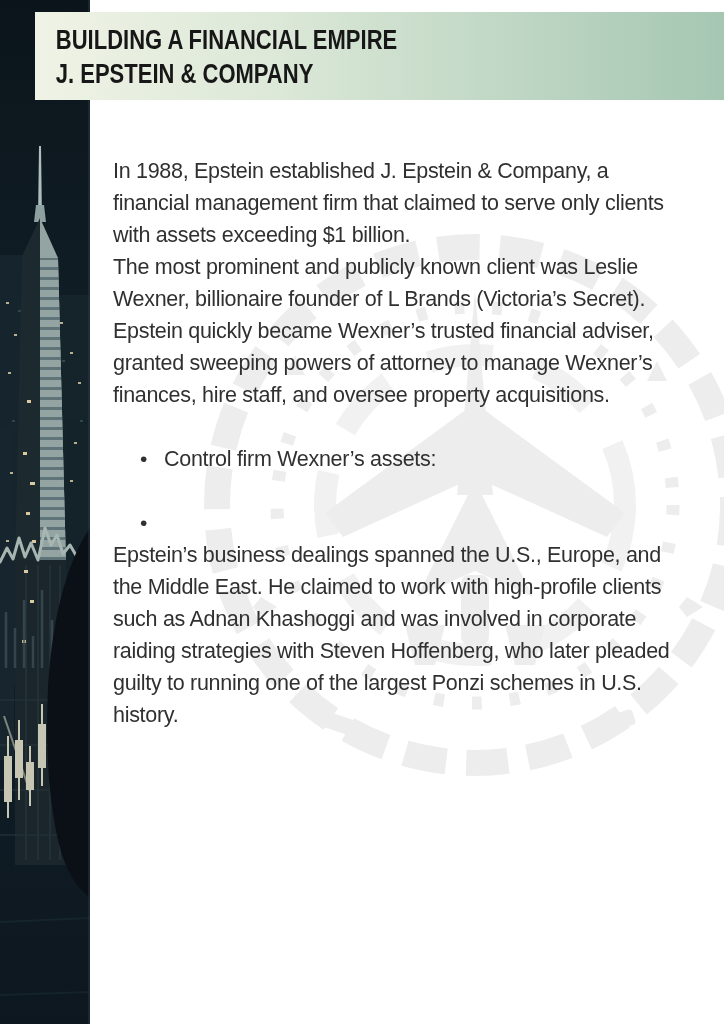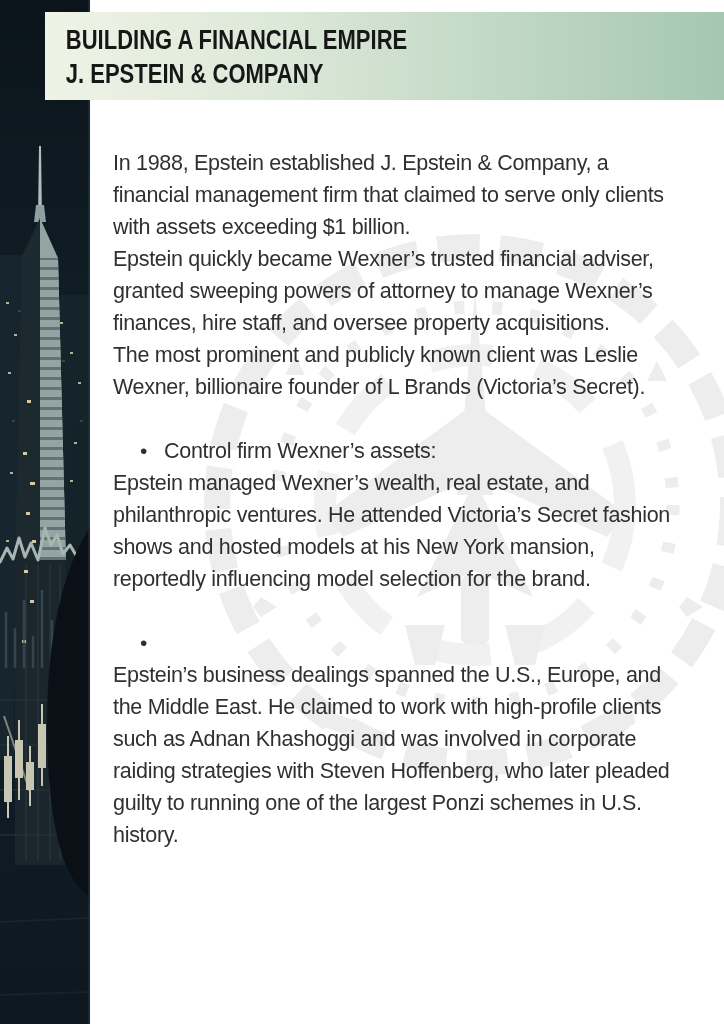--- a/index.html
+++ b/index.html
@@ -11,41 +11,41 @@
     font-family:"Liberation Sans", sans-serif;
   }
   
   .sidebar{
     position:absolute;left:0;top:0;width:90px;height:1024px;
     background:var(--sidebar-bg,#0e1a22);
   }
   .sidebar svg{display:block;}
   
   .banner{
-    position:absolute;left:45px;top:12px;right:0;height:88px;
+    position:absolute;left:35px;top:12px;right:0;height:88px;
     background:linear-gradient(90deg,var(--banner-start,#eff3e6) 0%, #dce8d8 35%, var(--banner-end,#a5c7b2) 100%);
   }
   .title-wrap{
     padding:11px 0 0 26px;
     transform:scaleX(0.80);
     transform-origin:left top;
     white-space:nowrap;
   }
   .title-line{
     font-size:27.5px;line-height:34px;font-weight:bold;
     letter-spacing:0px;color:var(--title,#171717);
   }
   
   .watermark{
     position:absolute;left:165px;top:195px;width:620px;height:620px;
     pointer-events:none;
   }
   
   .main{
-    position:absolute;left:113px;top:147px;width:574px;
+    position:absolute;left:113px;top:155px;width:574px;
     color:var(--body-text,#303030);
     font-size:21.5px;line-height:32px;letter-spacing:-0.3px;
   }
   .main p{margin:0;}
   .section{margin-top:32px;}
   .bullet-line{display:flex;align-items:baseline;padding-left:27px;}
   .dot{width:24px;flex:0 0 24px;font-size:21px;}
 </style>
 </head>
 <body>
@@ -191,29 +191,28 @@
 
   <div class="banner">
     <div class="title-wrap">
       <div class="title-line">BUILDING A FINANCIAL EMPIRE</div>
       <div class="title-line">J. EPSTEIN &amp; COMPANY</div>
     </div>
   </div>
 
   <div class="main">
     <p>In 1988, Epstein established J. Epstein &amp; Company, a financial management firm that claimed to serve only clients with assets exceeding $1 billion.</p>
+    <p>The most prominent and publicly known client was Leslie Wexner, billionaire founder of L Brands (Victoria’s Secret).</p>
     <p>Epstein quickly became Wexner’s trusted financial adviser, granted sweeping powers of attorney to manage Wexner’s finances, hire staff, and oversee property acquisitions.</p>
-    <p>The most prominent and publicly known client was Leslie Wexner, billionaire founder of L Brands (Victoria’s Secret).</p>
 
     <div class="section">
       <div class="bullet-line">
         <span class="dot">•</span>
         <span>Control firm Wexner’s assets:</span>
       </div>
-      <p>Epstein managed Wexner’s wealth, real estate, and philanthropic ventures. He attended Victoria’s Secret fashion shows and hosted models at his New York mansion, reportedly influencing model selection for the brand.</p>
     </div>
 
     <div class="section">
       <div class="bullet-line">
         <span class="dot">•</span>
       </div>
       <p>Epstein’s business dealings spanned the U.S., Europe, and the Middle East. He claimed to work with high-profile clients such as Adnan Khashoggi and was involved in corporate raiding strategies with Steven Hoffenberg, who later pleaded guilty to running one of the largest Ponzi schemes in U.S. history.</p>
     </div>
   </div>
 

